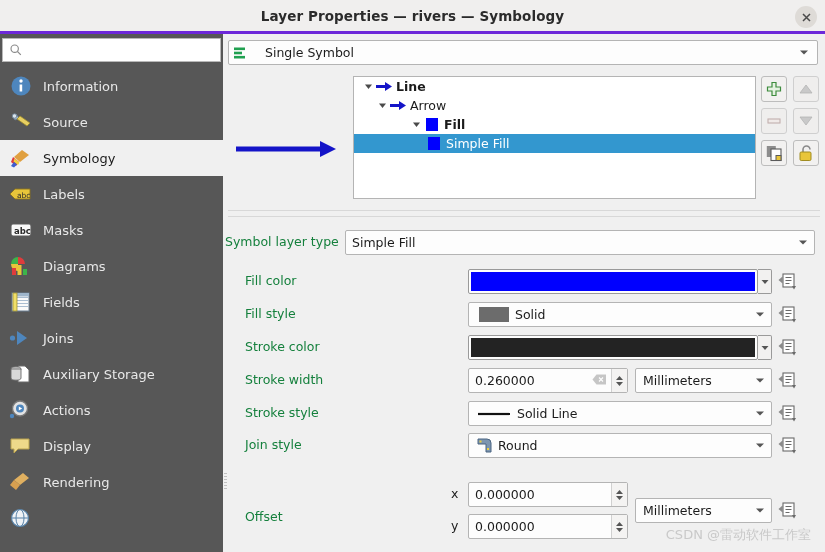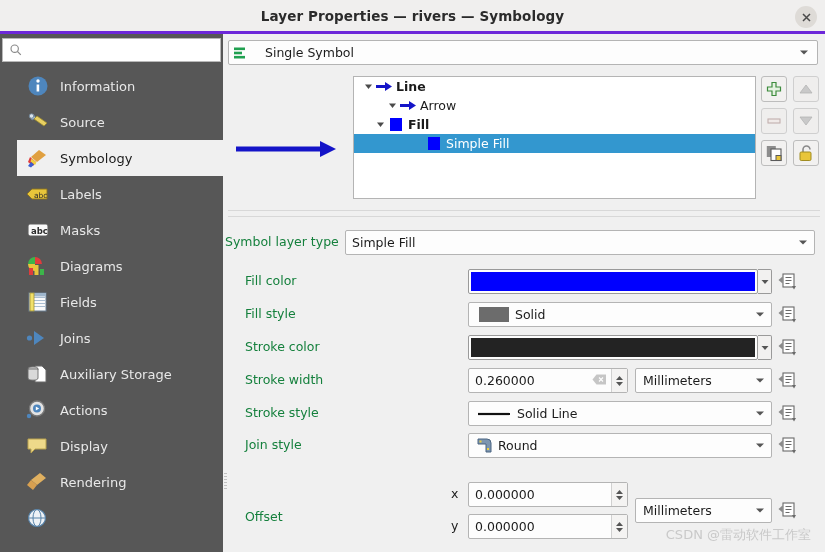--- a/index.html
+++ b/index.html
@@ -49,21 +49,21 @@
     border: 1px solid #b8b8b8;
     display: flex; align-items: center;
   }
   .searchbox .mag { margin-left: 6px; width: 14px; height: 14px; flex: none; }
   .searchbox input {
     border: none; outline: none; background: transparent;
     font-family: inherit; font-size: 12px; color: #333;
     flex: 1; padding: 0 4px; height: 20px;
   }
   .sidelist {
-    position: absolute; left: 17px; top: 34px; width: 223px; bottom: 0;
+    position: absolute; left: 0; top: 34px; width: 223px; bottom: 0;
   }
   .side-item {
     height: 36px; display: flex; align-items: center;
     padding-left: 8px; color: #e8e8e8; font-size: 13px;
   }
   .side-item.selected {
     background: #f0f0f0; color: #1c1c1c;
   }
   .side-item .ic {
     width: 26px; height: 26px; flex: none; margin-right: 9px;
@@ -378,35 +378,35 @@
             </svg>
         </span>
         <span class="sw">
           <svg width="16" height="11" viewBox="0 0 16 11">
               <path d="M0 4 H9 V1 L16 5.5 L9 10 V7 H0z" fill="#1414c8"></path>
             </svg>
         </span>
         <span class="tl bold">Line</span>
       </div>
 
-      <div class="tree-row" style="padding-left:32px">
+      <div class="tree-row" style="padding-left:22px">
         <span class="tw">
           <svg width="9" height="9" viewBox="0 0 9 9">
               <path d="M1 2.5 L8 2.5 L4.5 7z" fill="#4a4a4a"></path>
             </svg>
         </span>
         <span class="sw">
           <svg width="16" height="11" viewBox="0 0 16 11">
               <path d="M0 4 H9 V1 L16 5.5 L9 10 V7 H0z" fill="#1414c8"></path>
             </svg>
         </span>
         <span class="tl">Arrow</span>
       </div>
 
-      <div class="tree-row" style="padding-left:20px">
+      <div class="tree-row" style="padding-left:56px">
         <span class="tw">
           <svg width="9" height="9" viewBox="0 0 9 9">
               <path d="M1 2.5 L8 2.5 L4.5 7z" fill="#4a4a4a"></path>
             </svg>
         </span>
         <span class="sw">
             <i class="sq-blue"></i>
           </span>
         <span class="tl bold">Fill</span>
       </div>

